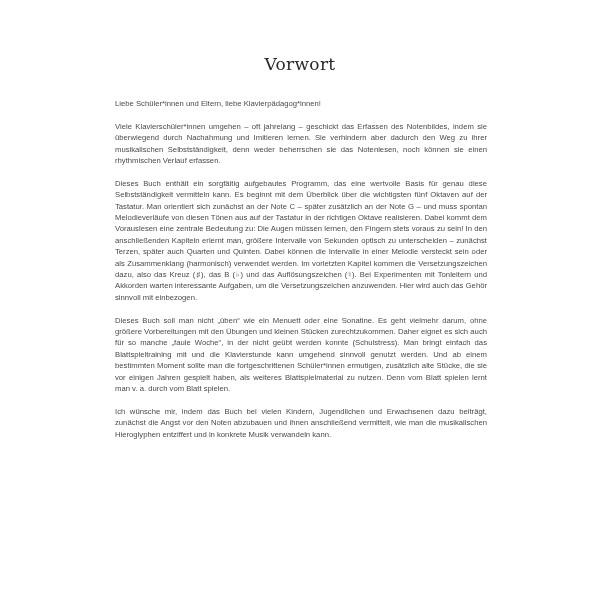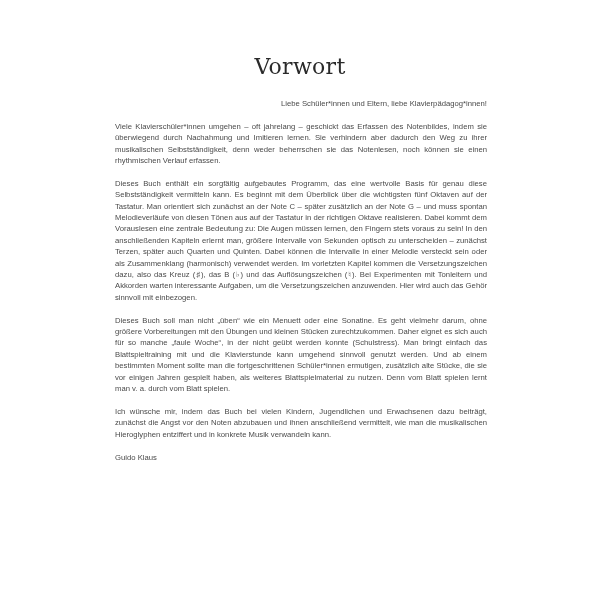--- a/index.html
+++ b/index.html
@@ -21,21 +21,21 @@
       height: 600px;
       background: #ffffff;
     }
     .title {
       position: absolute;
       left: 0;
       top: 54px;
       width: 600px;
       text-align: center;
       font-family: "DejaVu Serif", "Liberation Serif", serif;
-      font-size: 22px;
+      font-size: 17px;
       color: #2a2a2a;
       letter-spacing: 0.3px;
       margin: 0;
       font-weight: normal;
     }
     .body {
       position: absolute;
       left: 115px;
       top: 98px;
       width: 372px;
@@ -43,33 +43,32 @@
       font-size: 7.7px;
       line-height: 11.4px;
       color: #4a4a4a;
       text-align: justify;
       hyphens: manual;
     }
     .body p {
       margin: 0 0 11.4px 0;
     }
     .body p.left {
-      text-align: right;
+      text-align: left;
     }
     .signature {
       margin: 0;
       text-align: left;
     }
   </style>
 </head>
 <body>
 
 <div class="page">
   <h1 class="title">Vorwort</h1>
   <div class="body">
     <p class="left">Liebe Schüler*innen und Eltern, liebe Klavierpädagog*innen!</p>
     <p>Viele Klavierschüler*innen umgehen – oft jahrelang – geschickt das Erfassen des Notenbildes, indem sie überwiegend durch Nachahmung und Imitieren lernen. Sie verhindern aber dadurch den Weg zu ihrer musikalischen Selbstständigkeit, denn weder beherrschen sie das Notenlesen, noch können sie einen rhythmischen Verlauf erfassen.</p>
     <p>Dieses Buch enthält ein sorgfältig aufgebautes Programm, das eine wertvolle Basis für genau diese Selbstständigkeit vermitteln kann. Es beginnt mit dem Überblick über die wichtigsten fünf Oktaven auf der Tastatur. Man orientiert sich zunächst an der Note C – später zusätzlich an der Note G – und muss spontan Melodieverläufe von diesen Tönen aus auf der Tastatur in der richtigen Oktave realisieren. Dabei kommt dem Vorauslesen eine zentrale Bedeutung zu: Die Augen müssen lernen, den Fingern stets voraus zu sein! In den anschließenden Kapiteln erlernt man, größere Intervalle von Sekunden optisch zu unterscheiden – zunächst Terzen, später auch Quarten und Quinten. Dabei können die Intervalle in einer Melodie versteckt sein oder als Zusammenklang (harmonisch) verwendet werden. Im vorletzten Kapitel kommen die Versetzungszeichen dazu, also das Kreuz (♯), das B (♭) und das Auflösungszeichen (♮). Bei Experimenten mit Tonleitern und Akkorden warten interessante Aufgaben, um die Versetzungszeichen anzuwenden. Hier wird auch das Gehör sinnvoll mit einbezogen.</p>
     <p>Dieses Buch soll man nicht „üben“ wie ein Menuett oder eine Sonatine. Es geht vielmehr darum, ohne größere Vorbereitungen mit den Übungen und kleinen Stücken zurechtzukommen. Daher eignet es sich auch für so manche „faule Woche“, in der nicht geübt werden konnte (Schulstress). Man bringt einfach das Blattspieltraining mit und die Klavierstunde kann umgehend sinnvoll genutzt werden. Und ab einem bestimmten Moment sollte man die fortgeschrittenen Schüler*innen ermutigen, zusätzlich alte Stücke, die sie vor einigen Jahren gespielt haben, als weiteres Blattspielmaterial zu nutzen. Denn vom Blatt spielen lernt man v. a. durch vom Blatt spielen.</p>
     <p>Ich wünsche mir, indem das Buch bei vielen Kindern, Jugendlichen und Erwachsenen dazu beiträgt, zunächst die Angst vor den Noten abzubauen und ihnen anschließend vermittelt, wie man die musikalischen Hieroglyphen entziffert und in konkrete Musik verwandeln kann.</p>
-    <p class="signature">Guido Klaus</p>
   </div>
 </div>
 
 </body></html>

